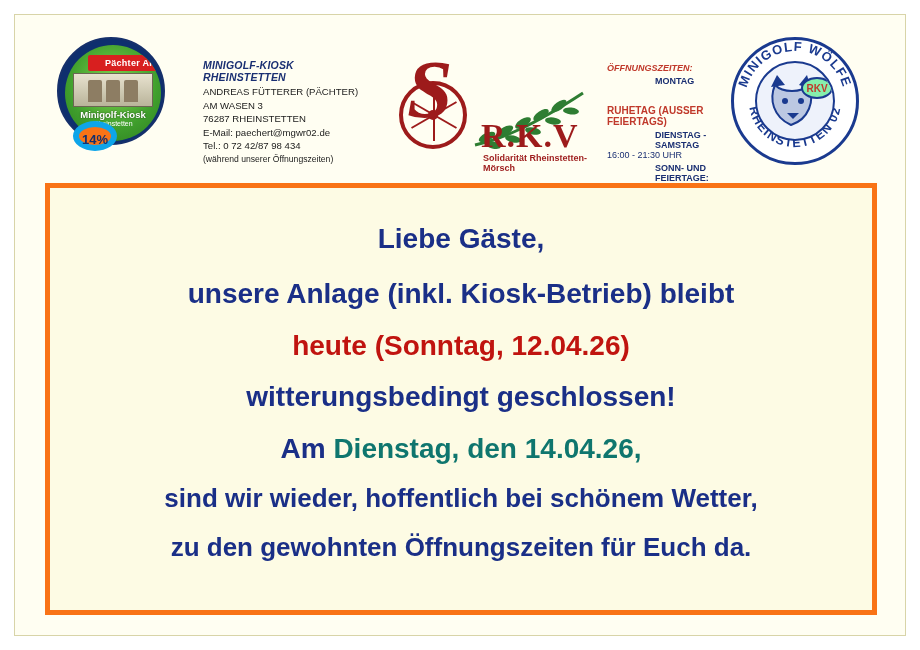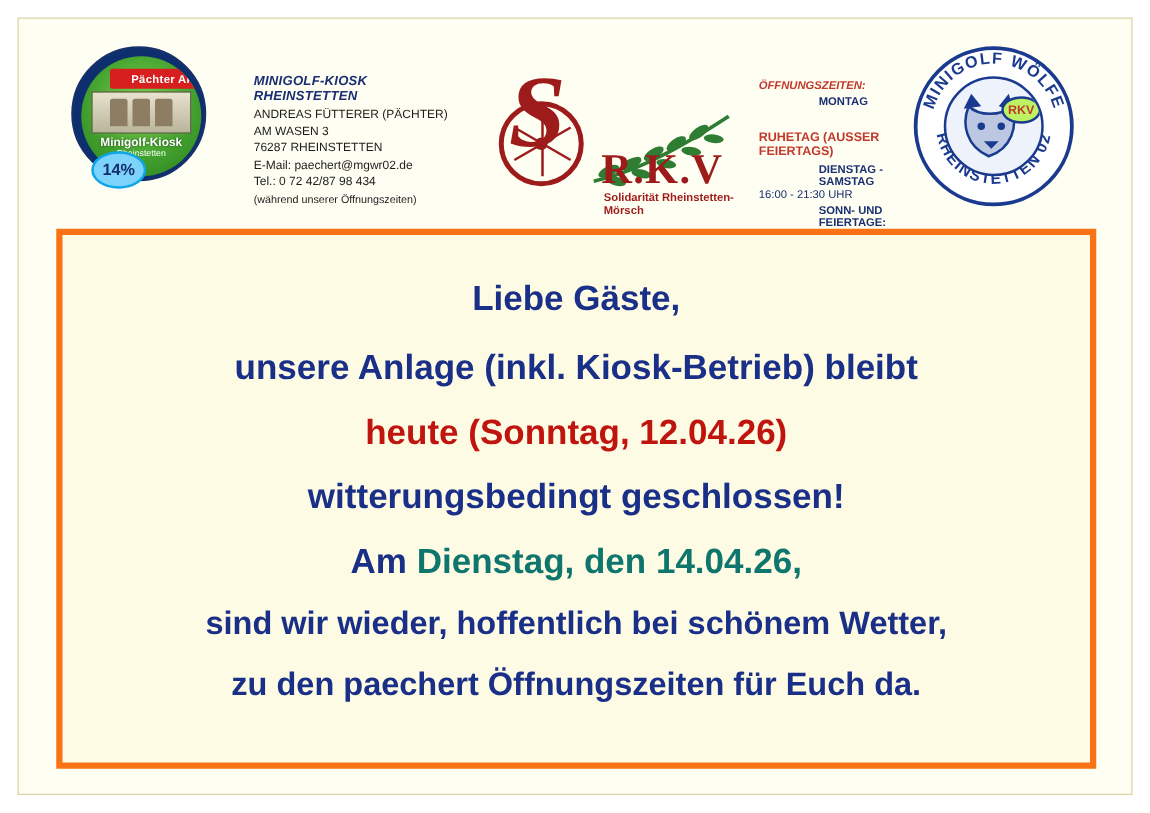--- a/index.html
+++ b/index.html
@@ -116,22 +116,22 @@
     width: 96px;
     text-align: center;
     color: #ffffff;
     font-size: 7px;
   }
   .kiosk-badge {
     position: absolute;
     left: 16px; top: 84px;
     width: 44px; height: 30px;
     border-radius: 50%;
-    background: #7dd3fc;
-    border: 2px solid #0ea5e9;
+    background: #f97316;
+    border: 6px solid #0ea5e9;
     box-sizing: border-box;
     color: #14306c;
     font-size: 13px;
     font-weight: bold;
     line-height: 26px;
     text-align: center;
   }
 
   
   .addr {
@@ -305,21 +305,21 @@
     position: absolute;
     left: 8px; top: 10px;
     width: 60px; height: 58px;
   }
   .wolf-rkv-badge {
     position: absolute;
     left: 44px; top: 14px;
     width: 32px; height: 22px;
     border-radius: 50%;
     border: 2px solid #1a3a8f;
-    background: #bef264;
+    background: #86efac;
     color: #c0392b;
     font-size: 10px;
     font-weight: bold;
     line-height: 20px;
     text-align: center;
     box-sizing: border-box;
   }
 
   
   .notice {
@@ -448,17 +448,17 @@
 
     <div class="notice">
       <p class="line l1">Liebe Gäste,</p>
       <p class="line l2">unsere Anlage (inkl. Kiosk-Betrieb) bleibt</p>
       <p class="line l3">heute (Sonntag, 12.04.26)</p>
       <p class="line l4">witterungsbedingt geschlossen!</p>
       <p class="line l5">
         <span>Am </span><span class="red">Dienstag, den 14.04.26,</span>
       </p>
       <p class="line l6">sind wir wieder, hoffentlich bei schönem Wetter,</p>
-      <p class="line l7">zu den paechert Öffnungszeiten für Euch da.</p>
+      <p class="line l7">zu den gewohnten Öffnungszeiten für Euch da.</p>
     </div>
 
   </div>
 </div>
 
 </body></html>

